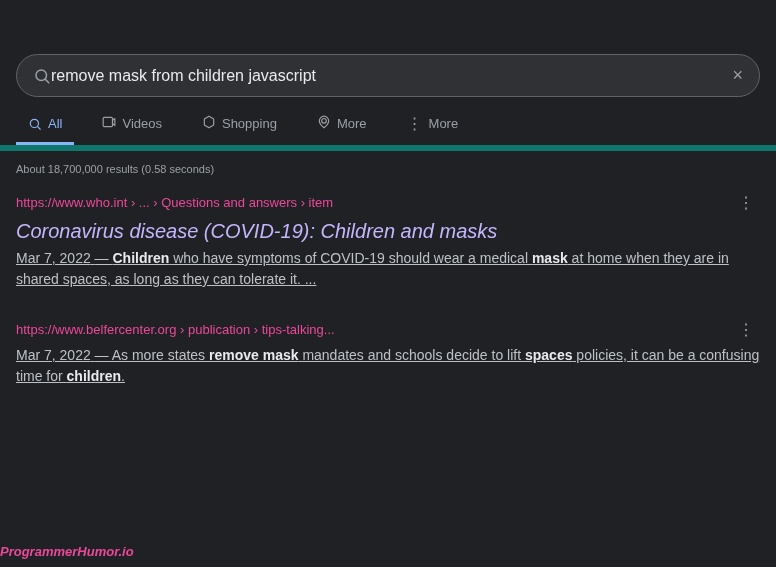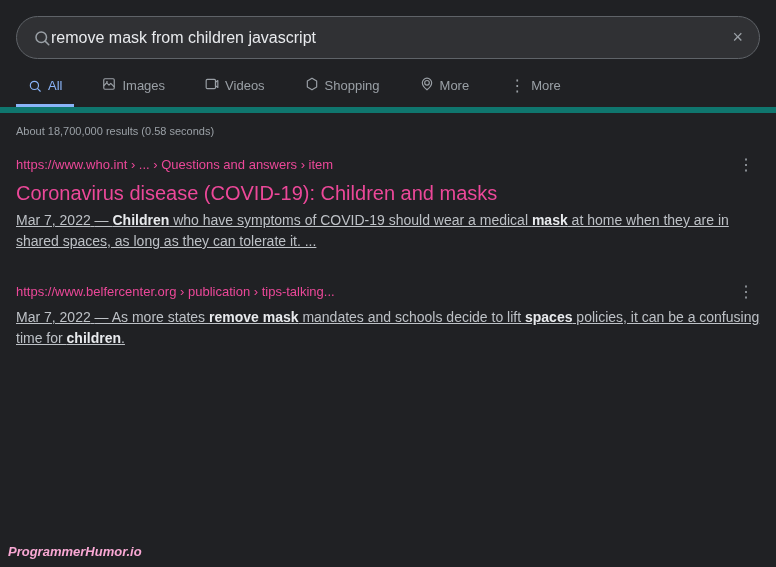--- a/index.html
+++ b/index.html
@@ -9,21 +9,22 @@
       color: #bdc1c6;
       font-family: Arial, sans-serif;
       font-size: 14px;
       width: 776px;
       height: 567px;
       overflow: hidden;
       position: relative;
     }
 
     .search-bar-container {
-      padding: 16px 16px 0 16px;
+      padding: 26px 16px 0 16px;
+      margin-top: 28px;
     }
 
     .search-bar {
       display: flex;
       align-items: center;
       background-color: #303134;
       border: 1px solid #5f6368;
       border-radius: 24px;
       padding: 10px 16px;
       width: 100%;
@@ -98,44 +99,45 @@
     }
 
     .result-menu-icon {
       color: #9aa0a6;
       cursor: pointer;
       font-size: 16px;
       padding: 2px 6px;
     }
 
     .result-title {
-      color: #ec4899;
+      color: #c4b5fd;
       font-size: 20px;
       cursor: pointer;
       margin-bottom: 4px;
       line-height: 1.3;
+      font-style: italic;
     }
 
     .result-snippet {
       color: #bdc1c6;
       font-size: 14px;
       line-height: 1.5;
       text-decoration: underline;
     }
 
     .result-snippet b {
       color: #e8eaed;
       font-weight: bold;
     }
 
     .watermark {
       position: absolute;
       bottom: 8px;
-      left: 8px;
-      color: #f9a8d4;
+      left: 0;
+      color: #ec4899;
       font-size: 13px;
       font-style: italic;
       font-weight: bold;
     }
 
     .search-q-icon {
       display: inline-flex;
       align-items: center;
       justify-content: center;
     }
@@ -167,30 +169,20 @@
       <svg width="14" height="14" viewBox="0 0 24 24" fill="none">
         <circle cx="11" cy="11" r="7" stroke="#8ab4f8" stroke-width="2"></circle>
         <line x1="16.5" y1="16.5" x2="21" y2="21" stroke="#8ab4f8" stroke-width="2" stroke-linecap="round"></line>
       </svg>
     </span>
     <span>All</span>
   </div>
   <div class="nav-tab">
     <span>
       <svg width="14" height="14" viewBox="0 0 24 24" fill="none">
-        <rect x="3" y="3" width="18" height="18" rx="2" stroke="#9aa0a6" stroke-width="2"></rect>
-        <circle cx="8.5" cy="8.5" r="1.5" fill="#9aa0a6"></circle>
-        <path d="M3 15l5-5 4 4 3-3 6 6" stroke="#9aa0a6" stroke-width="2" stroke-linejoin="round"></path>
-      </svg>
-    </span>
-    <span>Images</span>
-  </div>
-  <div class="nav-tab">
-    <span>
-      <svg width="14" height="14" viewBox="0 0 24 24" fill="none">
         <rect x="2" y="4" width="16" height="16" rx="2" stroke="#9aa0a6" stroke-width="2"></rect>
         <path d="M18 9l4-3v12l-4-3V9z" stroke="#9aa0a6" stroke-width="2" stroke-linejoin="round"></path>
       </svg>
     </span>
     <span>Videos</span>
   </div>
   <div class="nav-tab">
     <span>
       <svg width="14" height="14" viewBox="0 0 24 24" fill="none">
         <path d="M12 2L4 7v10l8 5 8-5V7l-8-5z" stroke="#9aa0a6" stroke-width="2" stroke-linejoin="round"></path>

